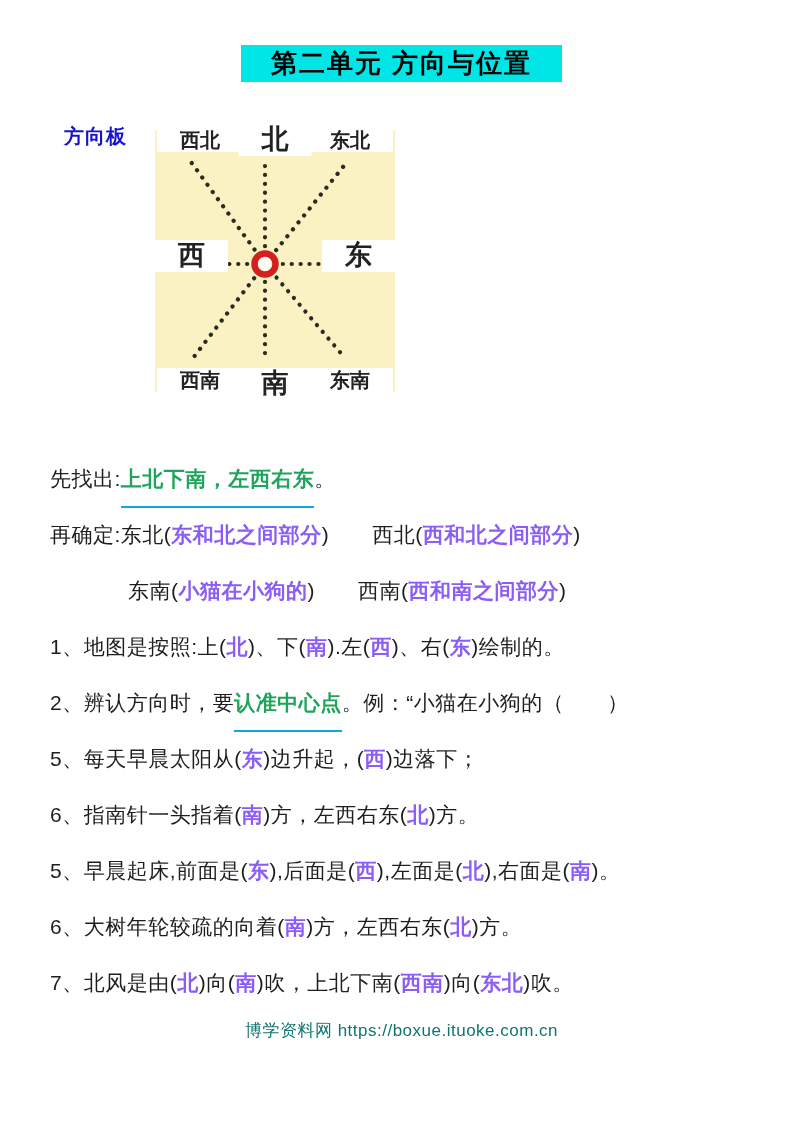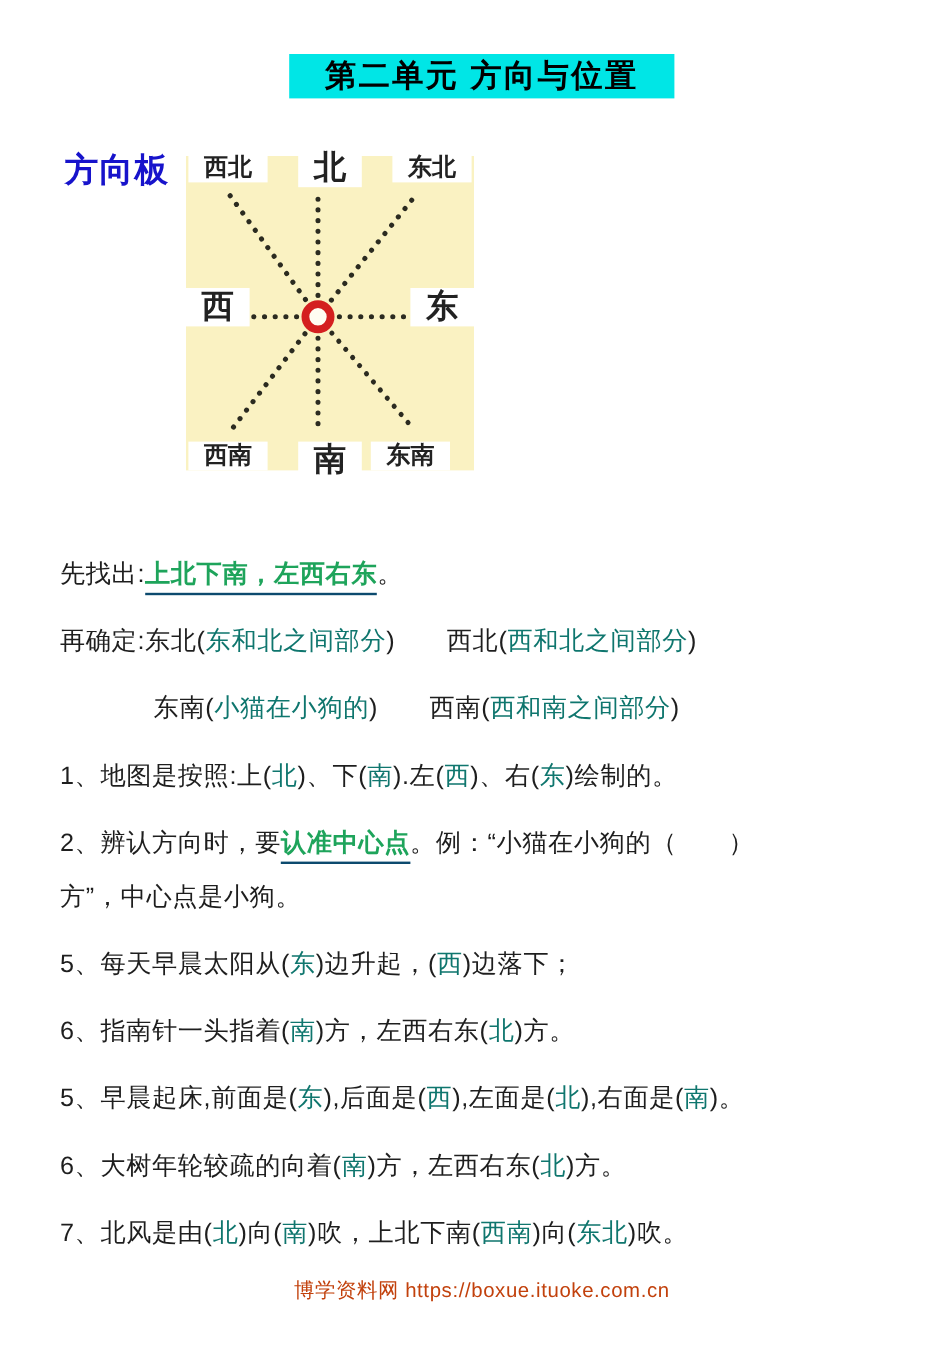--- a/index.html
+++ b/index.html
@@ -9,53 +9,53 @@
     font-family:"Liberation Sans", sans-serif; color:#1e1e1e;
   }
   .title-row { text-align:center; padding-top:45px; }
   .title {
     display:inline-block; background:#00e6e6; color:#000;
     font-weight:800; font-size:26px; line-height:37px;
     padding:0 30px; letter-spacing:2px;
   }
   .dir-section { position:relative; height:296px; margin-top:36px; }
   .heading {
-    position:absolute; left:4px; top:5px; color:#1713cb;
-    font-size:28px; font-weight:bold; letter-spacing:1px;
+    position:absolute; left:14px; top:5px; color:#1713cb;
+    font-size:20px; font-weight:bold; letter-spacing:1px;
   }
   .compass {
     position:absolute; left:105px; top:12px; width:240px; height:262px;
     background:#faf2c2;
   }
   .compass svg { position:absolute; left:0; top:0; }
   .lbl {
     position:absolute; background:#ffffff; color:#222;
     font-family:"Liberation Serif", serif; font-weight:bold;
-    line-height:1.1; padding:1px 13px; white-space:nowrap;
+    line-height:1.1; padding:1px 23px; white-space:nowrap;
   }
   .lbl-small { font-size:20px; }
   .lbl-big   { font-size:27px; }
   .pos-nw { left:2px;  top:-2px; }
   .pos-n  { left:50%;  top:-6px;  transform:translateX(-50%); }
   .pos-ne { right:2px; top:-2px; }
   .pos-w  { left:0;    top:110px; }
   .pos-e  { right:0;   top:110px; }
   .pos-sw { left:2px;  bottom:0; }
   .pos-s  { left:50%;  bottom:-8px; transform:translateX(-50%); }
-  .pos-se { right:20px; bottom:0;margin-top:20px; }
+  .pos-se { right:2px; bottom:0;margin-top:20px; }
   .line { font-size:21px; line-height:45px; margin:0 0 11px; letter-spacing:0.5px; }
   .first-line { margin-top:42px; }
   .indent { padding-left:78px; }
   .seg-g {
     color:#1ea45b; font-weight:bold;
-    border-bottom:2px solid #0c4a6e; padding-bottom:4px;
+    border-bottom:2px solid #0ea5e9; padding-bottom:16px;
   }
-  .seg-o { color:#0f766e; font-weight:normal; }
+  .seg-o { color:#8b5cf6; font-weight:bold; }
   .footer {
-    text-align:center; color:#c2410c; font-size:17px; margin-top:14px;
+    text-align:center; color:#0f766e; font-size:17px; margin-top:14px;
     letter-spacing:0.5px;
   }
 </style>
 </head>
 <body>
 
 <div class="title-row">
   <span class="title">第二单元 方向与位置</span>
 </div>
 
@@ -85,20 +85,20 @@
     <span class="lbl lbl-big  pos-s">南</span>
     <span class="lbl lbl-small pos-se">东南</span>
   </div>
 </div>
 
 <p class="line first-line"><span>先找出:</span><span class="seg-g">上北下南，左西右东</span><span>。</span></p>
 <p class="line"><span>再确定:东北(</span><span class="seg-o">东和北之间部分</span><span>)　　西北(</span><span class="seg-o">西和北之间部分</span><span>)</span></p>
 <p class="line indent"><span>东南(</span><span class="seg-o">小猫在小狗的</span><span>)　　西南(</span><span class="seg-o">西和南之间部分</span><span>)</span></p>
 
 <p class="line"><span>1、地图是按照:上(</span><span class="seg-o">北</span><span>)、下(</span><span class="seg-o">南</span><span>).左(</span><span class="seg-o">西</span><span>)、右(</span><span class="seg-o">东</span><span>)绘制的。</span></p>
-<p class="line"><span>2、辨认方向时，要</span><span class="seg-g">认准中心点</span><span>。例：“小猫在小狗的（　　）</span><br><span>方”，中心点是小狗。</span></p>
+<p class="line"><span>2、辨认方向时，要</span><span class="seg-g">认准中心点</span><span>。例：“小猫在小狗的（　　）</span><br></p>
 <p class="line"><span>5、每天早晨太阳从(</span><span class="seg-o">东</span><span>)边升起，(</span><span class="seg-o">西</span><span>)边落下；</span></p>
 <p class="line"><span>6、指南针一头指着(</span><span class="seg-o">南</span><span>)方，左西右东(</span><span class="seg-o">北</span><span>)方。</span></p>
 <p class="line"><span>5、早晨起床,前面是(</span><span class="seg-o">东</span><span>),后面是(</span><span class="seg-o">西</span><span>),左面是(</span><span class="seg-o">北</span><span>),右面是(</span><span class="seg-o">南</span><span>)。</span></p>
 <p class="line"><span>6、大树年轮较疏的向着(</span><span class="seg-o">南</span><span>)方，左西右东(</span><span class="seg-o">北</span><span>)方。</span></p>
 <p class="line"><span>7、北风是由(</span><span class="seg-o">北</span><span>)向(</span><span class="seg-o">南</span><span>)吹，上北下南(</span><span class="seg-o">西南</span><span>)向(</span><span class="seg-o">东北</span><span>)吹。</span></p>
 
 <div class="footer">博学资料网 https://boxue.ituoke.com.cn</div>
 
 </body></html>

